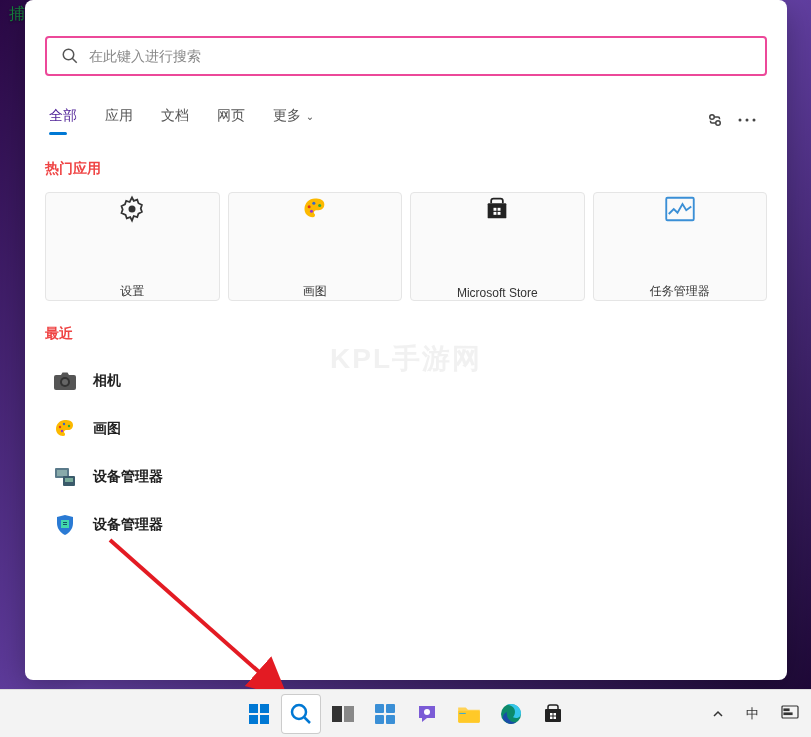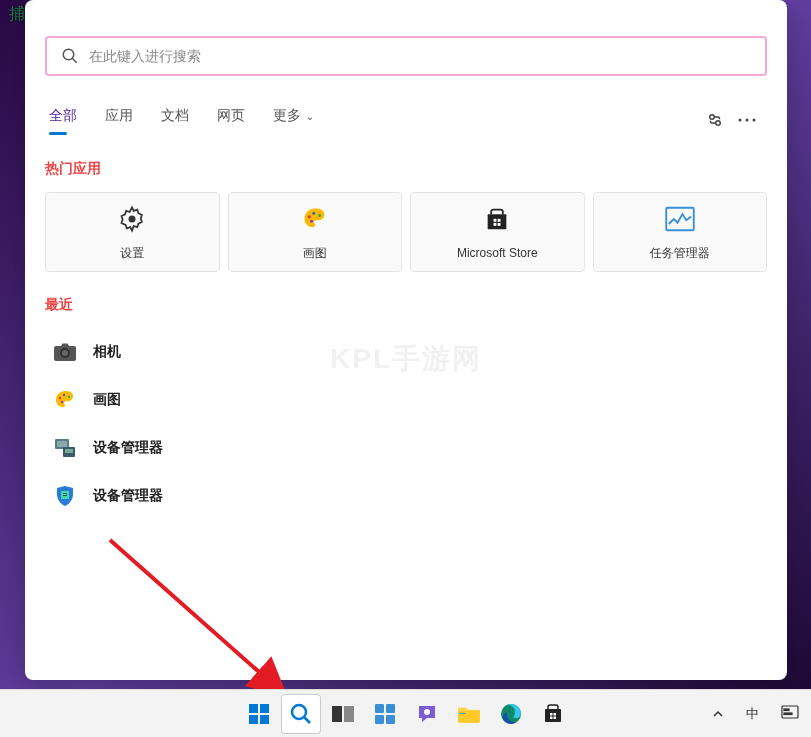--- a/index.html
+++ b/index.html
@@ -37,21 +37,21 @@
       transform: translateX(-50%);
       font-size: 28px;
       font-weight: bold;
       color: rgba(200,200,200,0.25);
       letter-spacing: 2px;
       pointer-events: none;
     }
     .search-box {
       width: 100%;
       height: 40px;
-      border: 2px solid #f9a8d4;
+      border: 2px solid #ec4899;
       border-radius: 4px;
       display: flex;
       align-items: center;
       padding: 8px 14px;
       margin-top: 16px;
     }
     .search-box svg { width: 18px; height: 18px; margin-right: 10px; fill: none; stroke: #555; stroke-width: 2; }
     .search-box input {
       border: none;
       outline: none;
@@ -94,27 +94,27 @@
       color: #ef4444;
       margin-top: 24px;
       margin-bottom: 14px;
     }
     .app-grid {
       display: flex;
       gap: 8px;
     }
     .app-card {
       flex: 1;
-      height: 80px;
+      height: 109px;
       border: 1px solid #e5e5e5;
       border-radius: 4px;
       display: flex;
       flex-direction: column;
       align-items: center;
-      justify-content: center;
+      justify-content: space-between;
       cursor: pointer;
       background: #fafafa;
     }
     .app-card .icon-wrap {
       width: 32px;
       height: 32px;
       margin-bottom: 10px;
       display: flex;
       align-items: center;
       justify-content: center;

